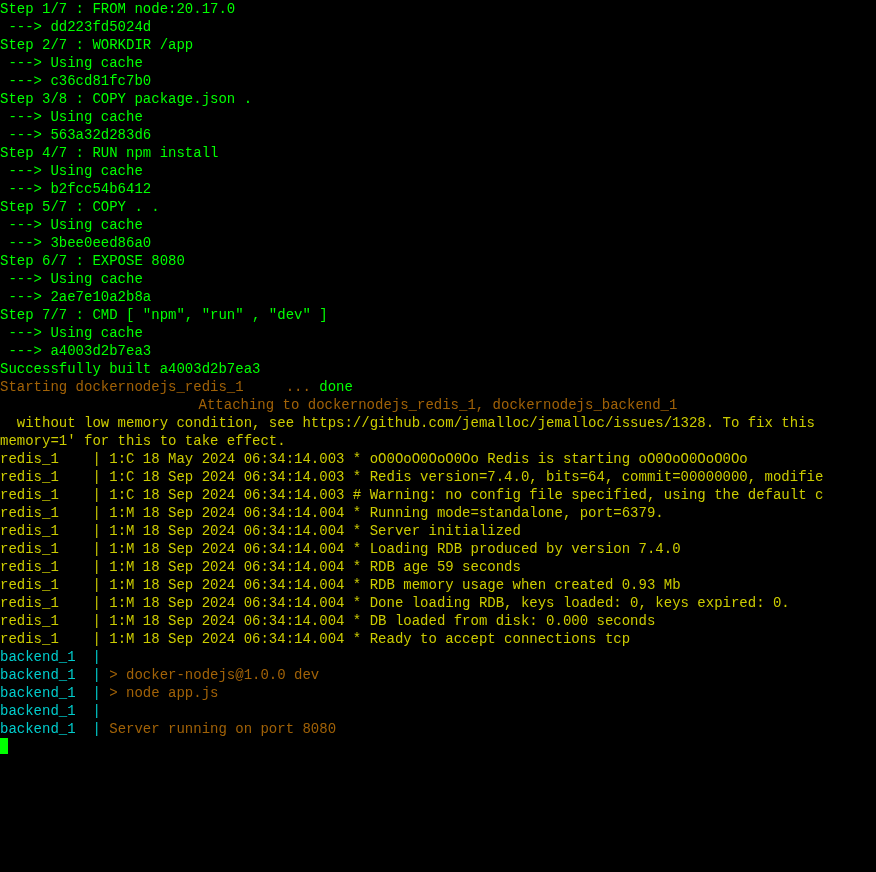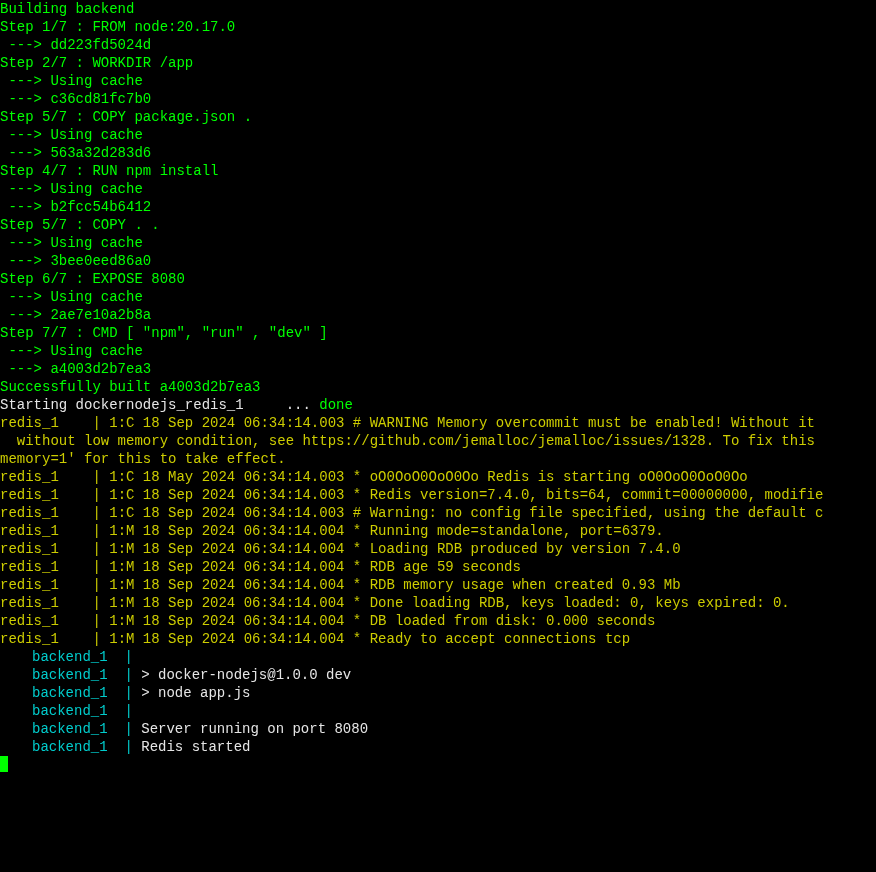--- a/index.html
+++ b/index.html
@@ -23,83 +23,81 @@
       display: block;
       white-space: pre;
     }
     .green-bright {
       color: #00ff00;
     }
     .yellow {
       color: #cccc00;
     }
     .white {
-      color: #e5e5e5;
+      color: #a16207;
       text-align: center;
     }
     .cursor {
       display: inline-block;
       width: 8px;
       height: 16px;
       background-color: #00ff00;
     }
     .backend-prefix {
       color: #00cccc;
-      padding-left: 32px;
     }
     .redis-prefix {
       color: #cccc00;
     }
     .pipe {
       color: #cccc00;
     }
     .pipe-cyan {
       color: #00cccc;
     }
   </style>
 </head>
 <body>
 
 <div>
-<span class="line green-bright">Building backend</span>
 <span class="line green-bright">Step 1/7 : FROM node:20.17.0</span>
 <span class="line green-bright"> ---&gt; dd223fd5024d</span>
 <span class="line green-bright">Step 2/7 : WORKDIR /app</span>
 <span class="line green-bright"> ---&gt; Using cache</span>
 <span class="line green-bright"> ---&gt; c36cd81fc7b0</span>
-<span class="line green-bright">Step 5/7 : COPY package.json .</span>
+<span class="line green-bright">Step 3/8 : COPY package.json .</span>
 <span class="line green-bright"> ---&gt; Using cache</span>
 <span class="line green-bright"> ---&gt; 563a32d283d6</span>
 <span class="line green-bright">Step 4/7 : RUN npm install</span>
 <span class="line green-bright"> ---&gt; Using cache</span>
 <span class="line green-bright"> ---&gt; b2fcc54b6412</span>
 <span class="line green-bright">Step 5/7 : COPY . .</span>
 <span class="line green-bright"> ---&gt; Using cache</span>
 <span class="line green-bright"> ---&gt; 3bee0eed86a0</span>
 <span class="line green-bright">Step 6/7 : EXPOSE 8080</span>
 <span class="line green-bright"> ---&gt; Using cache</span>
 <span class="line green-bright"> ---&gt; 2ae7e10a2b8a</span>
 <span class="line green-bright">Step 7/7 : CMD [ "npm", "run" , "dev" ]</span>
 <span class="line green-bright"> ---&gt; Using cache</span>
 <span class="line green-bright"> ---&gt; a4003d2b7ea3</span>
 <span class="line green-bright">Successfully built a4003d2b7ea3</span>
 <span class="line"><span class="white">Starting dockernodejs_redis_1     ... </span><span class="green-bright">done</span></span>
-<span class="line"><span class="redis-prefix">redis_1    </span><span class="pipe">| </span><span class="yellow">1:C 18 Sep 2024 06:34:14.003 # WARNING Memory overcommit must be enabled! Without it</span></span>
+<span class="line white">Attaching to dockernodejs_redis_1, dockernodejs_backend_1</span>
 <span class="line yellow">  without low memory condition, see https://github.com/jemalloc/jemalloc/issues/1328. To fix this </span>
 <span class="line yellow">memory=1' for this to take effect.</span>
 <span class="line"><span class="redis-prefix">redis_1    </span><span class="pipe">| </span><span class="yellow">1:C 18 May 2024 06:34:14.003 * oO0OoO0OoO0Oo Redis is starting oO0OoO0OoO0Oo</span></span>
 <span class="line"><span class="redis-prefix">redis_1    </span><span class="pipe">| </span><span class="yellow">1:C 18 Sep 2024 06:34:14.003 * Redis version=7.4.0, bits=64, commit=00000000, modifie</span></span>
 <span class="line"><span class="redis-prefix">redis_1    </span><span class="pipe">| </span><span class="yellow">1:C 18 Sep 2024 06:34:14.003 # Warning: no config file specified, using the default c</span></span>
 <span class="line"><span class="redis-prefix">redis_1    </span><span class="pipe">| </span><span class="yellow">1:M 18 Sep 2024 06:34:14.004 * Running mode=standalone, port=6379.</span></span>
+<span class="line"><span class="redis-prefix">redis_1    </span><span class="pipe">| </span><span class="yellow">1:M 18 Sep 2024 06:34:14.004 * Server initialized</span></span>
 <span class="line"><span class="redis-prefix">redis_1    </span><span class="pipe">| </span><span class="yellow">1:M 18 Sep 2024 06:34:14.004 * Loading RDB produced by version 7.4.0</span></span>
 <span class="line"><span class="redis-prefix">redis_1    </span><span class="pipe">| </span><span class="yellow">1:M 18 Sep 2024 06:34:14.004 * RDB age 59 seconds</span></span>
 <span class="line"><span class="redis-prefix">redis_1    </span><span class="pipe">| </span><span class="yellow">1:M 18 Sep 2024 06:34:14.004 * RDB memory usage when created 0.93 Mb</span></span>
 <span class="line"><span class="redis-prefix">redis_1    </span><span class="pipe">| </span><span class="yellow">1:M 18 Sep 2024 06:34:14.004 * Done loading RDB, keys loaded: 0, keys expired: 0.</span></span>
 <span class="line"><span class="redis-prefix">redis_1    </span><span class="pipe">| </span><span class="yellow">1:M 18 Sep 2024 06:34:14.004 * DB loaded from disk: 0.000 seconds</span></span>
 <span class="line"><span class="redis-prefix">redis_1    </span><span class="pipe">| </span><span class="yellow">1:M 18 Sep 2024 06:34:14.004 * Ready to accept connections tcp</span></span>
 <span class="line"><span class="backend-prefix">backend_1  </span><span class="pipe-cyan">| </span><span class="white"></span></span>
 <span class="line"><span class="backend-prefix">backend_1  </span><span class="pipe-cyan">| </span><span class="white">&gt; docker-nodejs@1.0.0 dev</span></span>
 <span class="line"><span class="backend-prefix">backend_1  </span><span class="pipe-cyan">| </span><span class="white">&gt; node app.js</span></span>
 <span class="line"><span class="backend-prefix">backend_1  </span><span class="pipe-cyan">| </span><span class="white"></span></span>
 <span class="line"><span class="backend-prefix">backend_1  </span><span class="pipe-cyan">| </span><span class="white">Server running on port 8080</span></span>
-<span class="line"><span class="backend-prefix">backend_1  </span><span class="pipe-cyan">| </span><span class="white">Redis started</span></span>
 <span class="line"><span class="cursor"></span></span>
 </div>
 
 </body></html>

